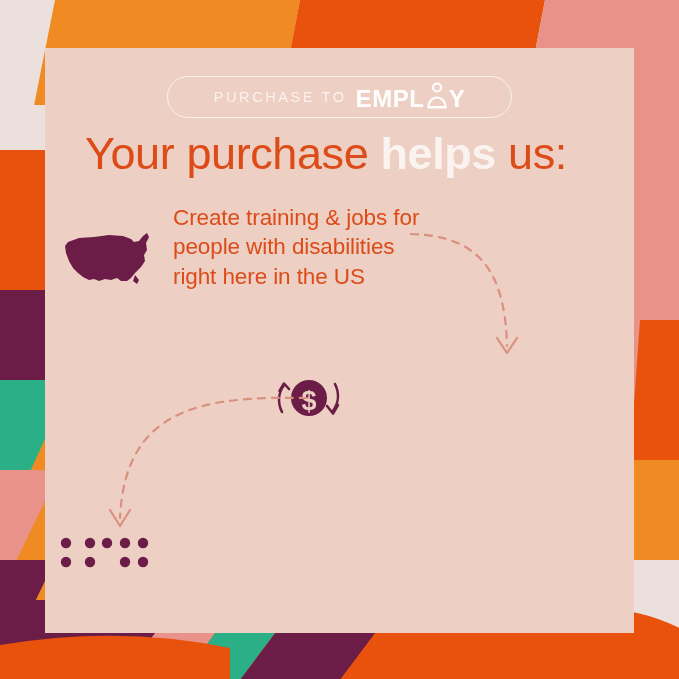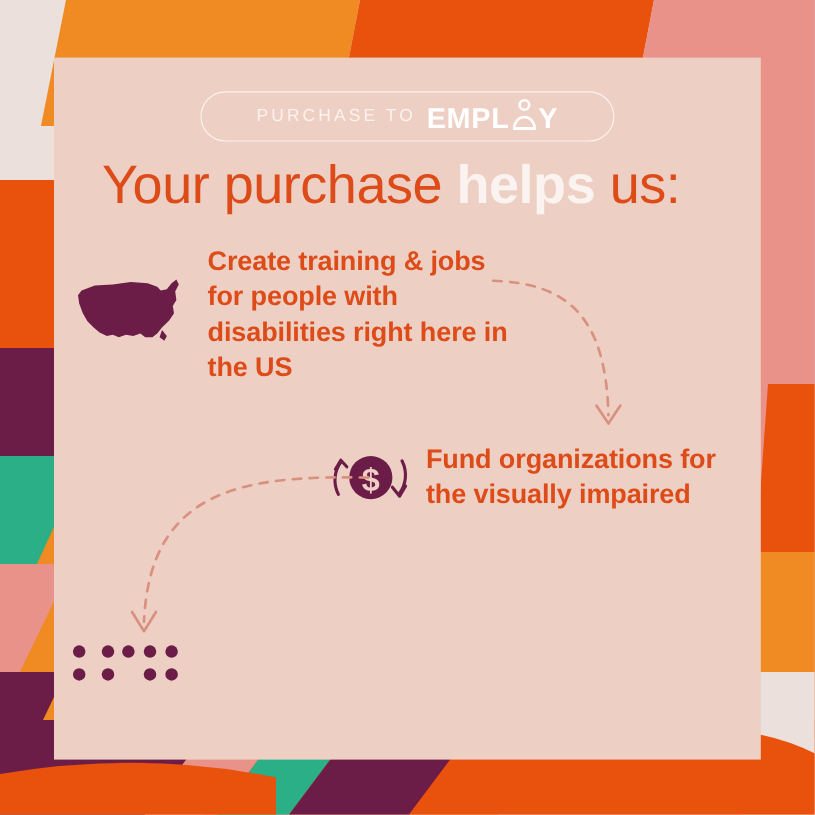--- a/index.html
+++ b/index.html
@@ -96,21 +96,21 @@
   }
   .hl-orange { color: #DD4B18; font-weight: 400; }
   .hl-white  { color: #FBF3EF; font-weight: 700; }
 
   
   .body-text {
     position: absolute;
     color: #DD4B18;
     font-size: 22.5px;
     line-height: 1.30;
-    font-weight: 700;
+    font-weight: 400;
     letter-spacing: -0.1px;
   }
   #txt-training { left: 128px; top: 155px; width: 250px; }
   #txt-fund     { left: 310px; top: 320px; width: 275px; }
   #txt-braille  { left: 120px; top: 437px; width: 400px; }
 
   
   .icon-map {
     position: absolute;
     left: 16px;
@@ -226,21 +226,20 @@
         <path d="M 6.5,21 L 11,13.5 L 16,19" fill="none" stroke="#6B1D48" stroke-width="2.6" stroke-linecap="round" stroke-linejoin="round"></path>
 
         <path d="M 62,14 C 67,24 65,34 60,41" fill="none" stroke="#6B1D48" stroke-width="2.6" stroke-linecap="round"></path>
         <path d="M 54,36 L 60,43.5 L 65,35" fill="none" stroke="#6B1D48" stroke-width="2.6" stroke-linecap="round" stroke-linejoin="round"></path>
 
         <circle cx="36" cy="28" r="18" fill="#6B1D48"></circle>
         <text x="36" y="39.5" text-anchor="middle" font-family="Liberation Sans, sans-serif" font-size="27" font-weight="700" fill="#EDCFC4">$</text>
       </svg>
     </div>
 
-    <div class="body-text" id="txt-fund">Fund organizations for the visually impaired</div>
 
     <div class="arrow" id="arrow-2">
       <svg width="250" height="160" viewBox="0 0 250 160" xmlns="http://www.w3.org/2000/svg">
         <path d="M 242,10 C 140,8 60,18 55,130" fill="none" stroke="#D9907F" stroke-width="2.2" stroke-dasharray="7 7" stroke-linecap="round"></path>
         <path d="M 45,122 L 55,138 L 65,122" fill="none" stroke="#D9907F" stroke-width="2.2" stroke-linecap="round" stroke-linejoin="round"></path>
       </svg>
     </div>
 
     <div class="icon-braille">
       <svg width="100" height="40" viewBox="0 0 100 40" xmlns="http://www.w3.org/2000/svg">

